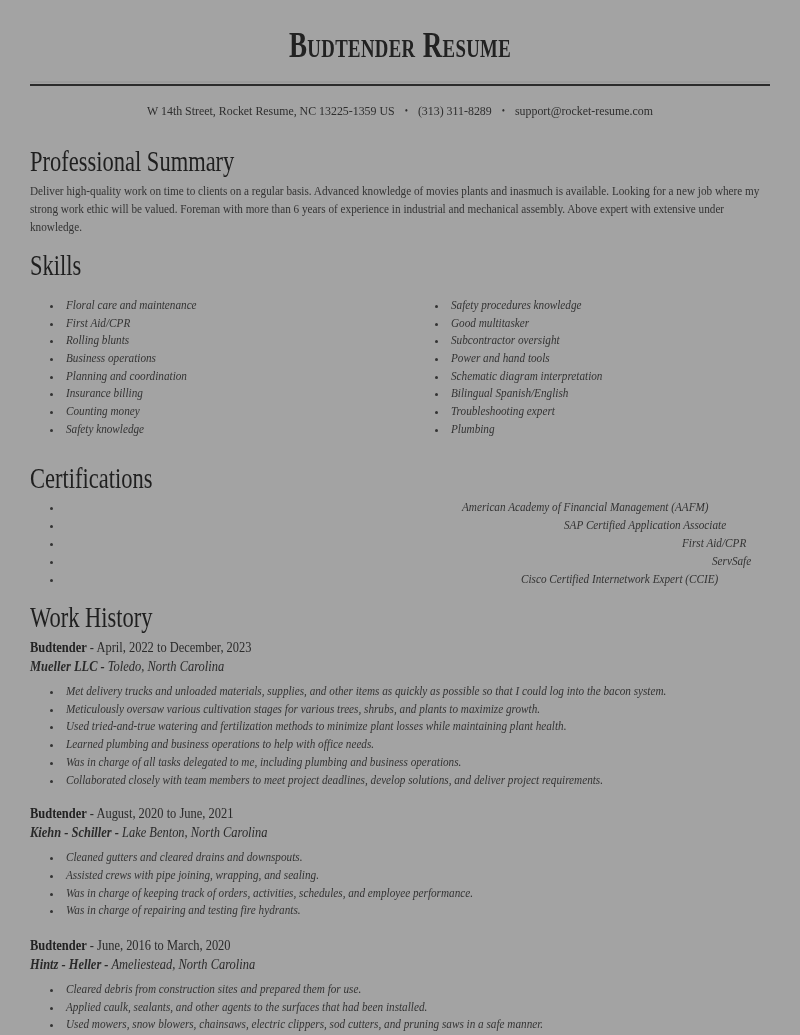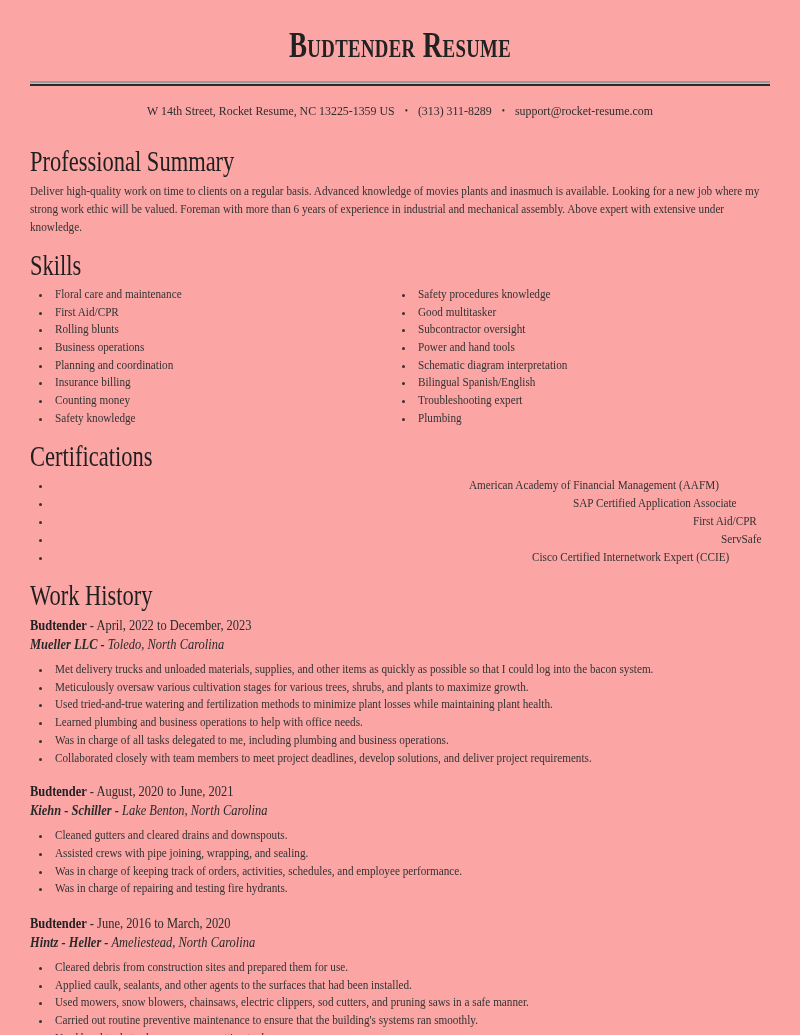--- a/index.html
+++ b/index.html
@@ -3,21 +3,21 @@
 <meta charset="utf-8">
 <style>
   html, body { margin: 0; padding: 0; background: #ffffff; }
   .page {
     position: relative;
     width: 800px;
     height: 1035px;
     box-sizing: border-box;
     padding: 0 30px;
     overflow: hidden;
-    background: #fca5a5;
+    background: #a3a3a3;
     font-family: "Liberation Serif", "DejaVu Serif", serif;
     color: #333333;
   }
   
   .title {
     margin: 24px 0 0;
     text-align: center;
     font-size: 36px;
     font-weight: 700;
     font-variant: small-caps;
@@ -62,21 +62,21 @@
   .summary-text {
     margin: 5px 0 0;
     width: 891px;
     font-size: 13.5px;
     line-height: 17.8px;
     color: #333333;
     transform: scaleX(0.83);
     transform-origin: 0 0;
   }
   
-  ul { margin: 0; padding: 0 0 0 22px; list-style: disc outside; }
+  ul { margin: 11px; padding: 0 0 0 22px; list-style: disc outside; font-style: italic; }
   li {
     font-size: 13.5px;
     line-height: 17.7px;
     color: #333333;
     padding-left: 3px;
   }
   li::marker { color: #333333; font-size: 11px; }
   .cx {
     display: inline-block;
     white-space: nowrap;

